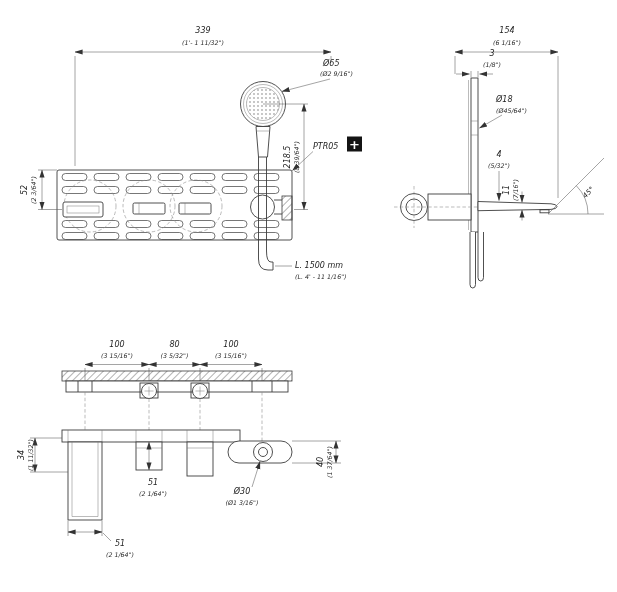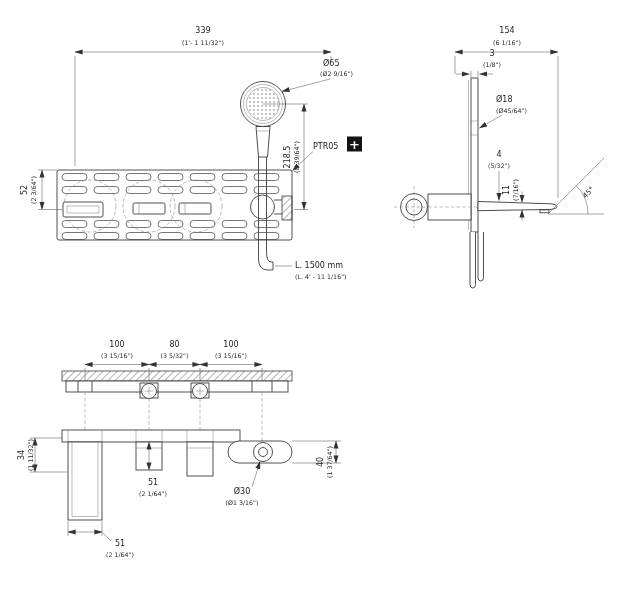--- a/index.html
+++ b/index.html
@@ -1,16 +1,16 @@
 <!DOCTYPE html>
 <html><head>
 <meta charset="utf-8">
 <style>
   html,body{margin:0;padding:0;background:#fff;}
-  #stage{width:617px;height:592px;background:#ffffff;position:relative;overflow:hidden;}
+  #stage{width:617px;height:592px;background:#ffffff;position:relative;overflow:hidden;font-style:italic;}
   svg{display:block;}
   text{font-family:"DejaVu Sans","Liberation Sans",sans-serif;fill:#1c1c1c;}
   .mm{font-size:8px;}
   .in{font-size:6.3px;fill:#2b2b2b;}
   .deg{font-size:7px;}
   .ol{stroke:#3c3c3c;stroke-width:.9;fill:none;}
   .olf{stroke:#3c3c3c;stroke-width:.9;fill:#ffffff;}
   .thin{stroke:#777;stroke-width:.5;fill:none;}
   .dim{stroke:#5a5a5a;stroke-width:.55;fill:none;}
   .dsh{stroke:#8d8d8d;stroke-width:.6;fill:none;stroke-dasharray:3.5 2.2;}

